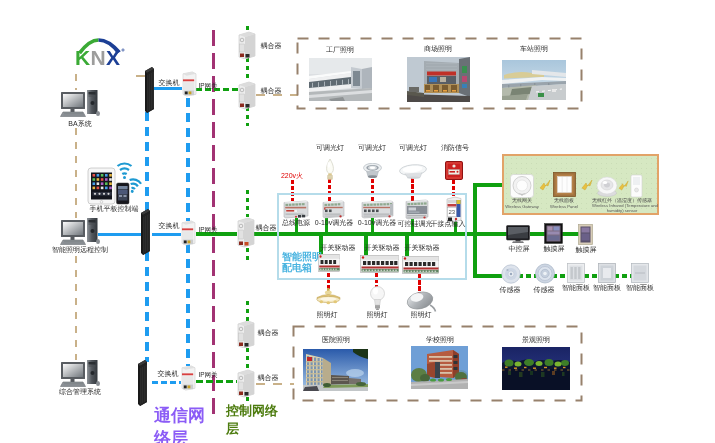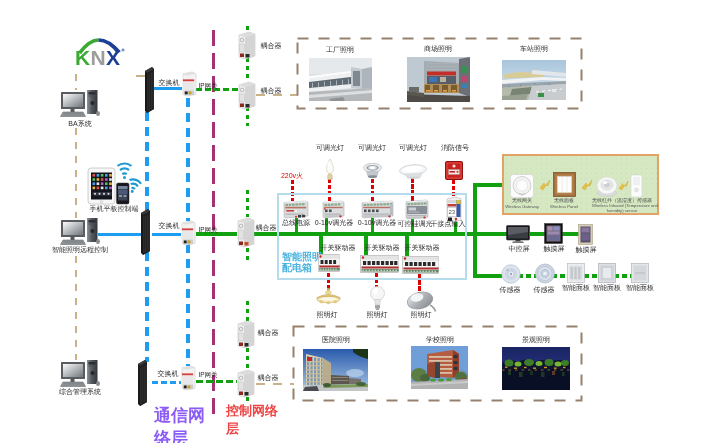--- a/index.html
+++ b/index.html
@@ -385,21 +385,21 @@
 <circle cx="5" cy="9" r="1.8" fill="none" stroke="#999" stroke-width="0.6"></circle>
 <rect x="2.5" y="13" width="5" height="8" fill="#e2e2e2" stroke="#b8b8b8" stroke-width="0.4"></rect>
 <rect x="3" y="22.5" width="4" height="3.5" fill="#8c2a1e"></rect>
 <rect x="8.5" y="23" width="4" height="3.5" fill="#2a2a2a"></rect>
 </svg>
 
 <div class="lbl" style="left:255px;top:374px;width:26px;">耦合器</div>
 
 <div class="ab" style="left:154px;top:404px;width:60px;font-size:17px;font-weight:bold;color:#8b5cf6;">通信网络层</div>
 
-<div class="ab" style="left:226px;top:402px;width:60px;font-size:13px;font-weight:bold;color:#ef4444;">控制网络层</div>
+<div class="ab" style="left:226px;top:402px;width:60px;font-size:13px;font-weight:bold;color:#4d7c0f;">控制网络层</div>
 
 <div class="ab" style="left:277px;top:193px;width:186px;height:83px;border:2px solid #b5dcea;"></div>
 
 <div class="ab" style="left:282px;top:251px;width:48px;font-size:10px;line-height:11px;color:#4ab4e0;font-weight:bold;">智能照明<br>配电箱</div>
 
 <div class="lblr" style="left:280px;top:172px;width:24px;">220v火</div>
 
 <svg class="ab" style="left:283px;top:200px;" width="26" height="19" viewBox="0 0 26 19">
 <path d="M1 2.5 L23 1 L25 2 L25 16 L3 18 L1 17 Z" fill="#d9dbdd" stroke="#a4a6a8" stroke-width="0.5"></path>
 <path d="M1 2.5 L23 1 L25 2 L3 3.5 Z" fill="#eceeef"></path>

